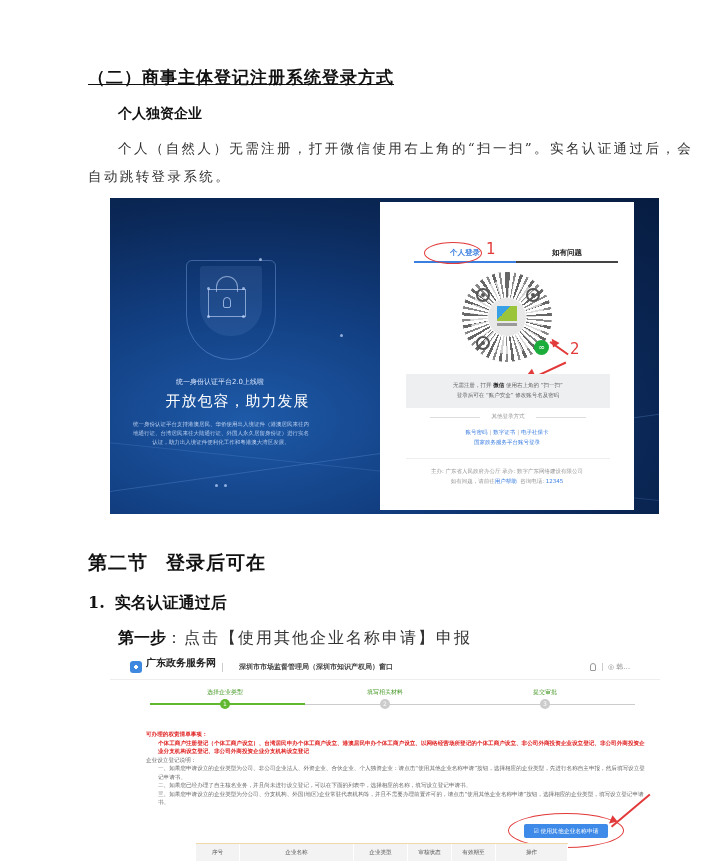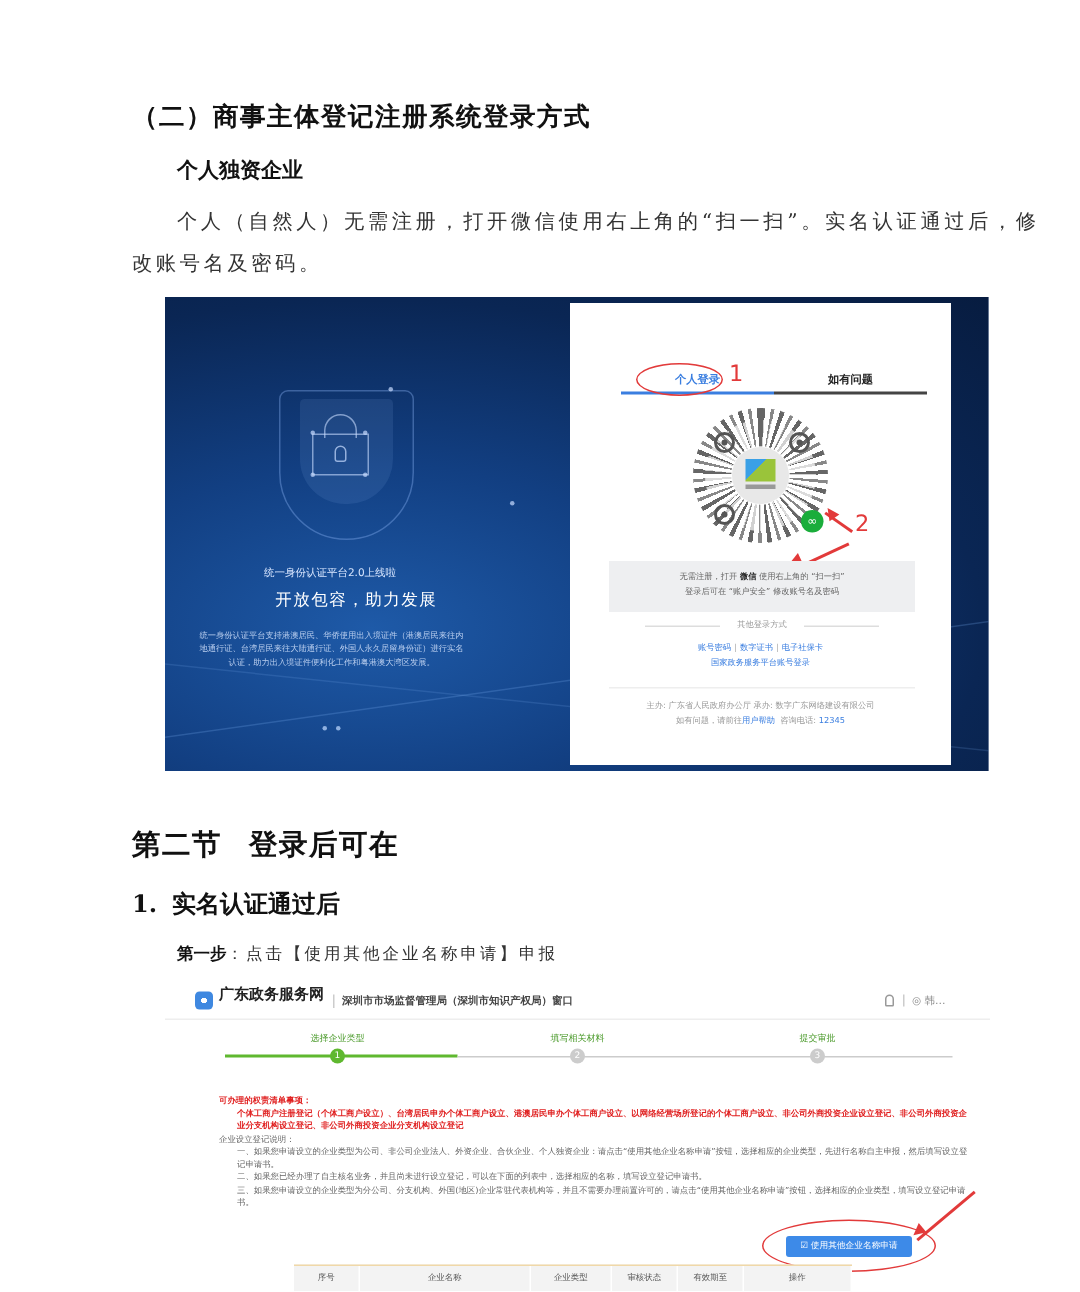--- a/index.html
+++ b/index.html
@@ -1,37 +1,37 @@
 <!DOCTYPE html>
 <html><head>
 <meta charset="utf-8">
 <style>
   * { box-sizing: border-box; margin: 0; padding: 0; }
   html, body { width: 720px; height: 861px; background: #ffffff; overflow: hidden; }
   body { position: relative; font-family: "DejaVu Serif", "Liberation Serif", serif; color: #111; }
 
-  .h2 { position: absolute; left: 88px; top: 66px; font-size: 17px; font-weight: bold; letter-spacing: 1px; font-family: "DejaVu Sans", sans-serif; }
+  .h2 { position: absolute; left: 88px; top: 66px; font-size: 17px; font-weight: bold; letter-spacing: 1px; font-family: "DejaVu Sans", sans-serif; text-decoration: underline; }
   .h3 { position: absolute; left: 118px; top: 105px; font-size: 14px; font-weight: bold; font-family: "DejaVu Sans", sans-serif; }
   .para { position: absolute; left: 88px; top: 134px; width: 612px; font-size: 13.5px; line-height: 28px; letter-spacing: 2.4px; color: #333; text-indent: 30px; }
 
   
   .shot1 { position: absolute; left: 110px; top: 198px; width: 549px; height: 316px; background: #0c2a5c; overflow: hidden; }
   .shot1 .bg { position: absolute; inset: 0;
     background: radial-gradient(ellipse at 25% 70%, #1e5aa8 0%, #123f82 35%, #0a2654 70%, #071c40 100%); }
   .shot1 .ray { position: absolute; left: -40px; top: 250px; width: 700px; height: 120px; border-top: 1px solid rgba(120,170,240,0.25); transform: rotate(-8deg); }
   .shot1 .ray2 { position: absolute; left: -60px; top: 275px; width: 700px; height: 120px; border-top: 1px solid rgba(120,170,240,0.18); transform: rotate(6deg); }
   .shield { position: absolute; left: 76px; top: 62px; width: 90px; height: 100px; border: 1px solid rgba(150,190,255,0.35); border-radius: 6px 6px 45px 45px; }
   .shield-inner { position: absolute; left: 90px; top: 68px; width: 62px; height: 70px; background: rgba(140,180,240,0.12); border-radius: 3px 3px 30px 30px; }
   .lock-body { position: absolute; left: 98px; top: 91px; width: 38px; height: 28px; border: 1px solid rgba(200,220,255,0.6); }
   .lock-shackle { position: absolute; left: 106px; top: 78px; width: 22px; height: 16px; border: 1px solid rgba(200,220,255,0.6); border-bottom: none; border-radius: 11px 11px 0 0; }
   .lock-hole { position: absolute; left: 113px; top: 99px; width: 8px; height: 11px; border: 1px solid rgba(200,220,255,0.7); border-radius: 4px 4px 2px 2px; }
   .dot { position: absolute; width: 3px; height: 3px; background: rgba(200,220,255,0.7); border-radius: 50%; }
 
   .s1-sub { position: absolute; left: 0; width: 220px; top: 179px; text-align: center; font-size: 7px; color: #d8e6ff; font-family: "DejaVu Sans", sans-serif; }
-  .s1-title { position: absolute; left: 0; width: 220px; top: 194px; text-align: center; font-size: 11px; color: #ffffff; font-family: "DejaVu Sans", sans-serif; letter-spacing: 1px; padding-left: 35px; }
+  .s1-title { position: absolute; left: 0; width: 220px; top: 194px; text-align: center; font-size: 15px; color: #ffffff; font-family: "DejaVu Sans", sans-serif; letter-spacing: 1px; padding-left: 35px; }
   .s1-desc { position: absolute; left: 22px; width: 178px; top: 222px; text-align: center; font-size: 5.5px; line-height: 9px; color: #b8cdee; font-family: "DejaVu Sans", sans-serif; }
   .carousel-dots { position: absolute; left: 105px; top: 286px; display: flex; gap: 6px; }
   .carousel-dots span { width: 3px; height: 3px; border-radius: 50%; background: #8fb0e0; }
 
   .login-card { position: absolute; left: 270px; top: 4px; width: 254px; height: 308px; background: #fff; }
   .lc-title { position: absolute; left: 0; width: 100%; top: 26px; text-align: center; font-size: 8.5px; font-weight: bold; color: #222; font-family: "DejaVu Sans", sans-serif; }
   .lc-tabs { position: absolute; left: 34px; width: 204px; top: 43px; height: 18px; display: flex; }
   .lc-tab { flex: 1; text-align: center; font-size: 7.5px; font-weight: bold; line-height: 16px; font-family: "DejaVu Sans", sans-serif; border-bottom: 2px solid #444; color: #222; }
   .lc-tab.active { color: #3a7ee0; border-bottom-color: #3a7ee0; }
   .anno-ellipse1 { position: absolute; left: 44px; top: 40px; width: 58px; height: 22px; border: 1.5px solid #e23a3a; border-radius: 50%; }
@@ -61,30 +61,30 @@
   .lc-links span.sep { color: #aaa; margin: 0 2px; }
   .lc-divider { position: absolute; left: 26px; width: 204px; top: 256px; height: 1px; background: #eee; }
   .lc-footer { position: absolute; left: 0; width: 100%; top: 264px; font-size: 5.5px; line-height: 10px; color: #999; text-align: center; font-family: "DejaVu Sans", sans-serif; }
   .lc-footer a { color: #3a7ee0; text-decoration: none; }
 
   
   .h1 { position: absolute; left: 88px; top: 550px; font-size: 19px; font-weight: bold; font-family: "DejaVu Sans", sans-serif; letter-spacing: 1px; }
   .h1 .gap { display: inline-block; width: 18px; }
   .h4 { position: absolute; left: 88px; top: 593px; font-size: 16px; font-weight: bold; font-family: "DejaVu Sans", sans-serif; }
   .h4 .num { font-family: "DejaVu Serif", serif; margin-right: 10px; }
-  .step { position: absolute; left: 118px; top: 628px; font-size: 11px; color: #333; letter-spacing: 2px; text-align: center; }
+  .step { position: absolute; left: 118px; top: 628px; font-size: 16px; color: #333; letter-spacing: 2px; text-align: center; }
   .step b { font-family: "DejaVu Sans", sans-serif; color: #111; letter-spacing: 0; }
 
   
   .shot2 { position: absolute; left: 110px; top: 654px; width: 550px; height: 207px; background: #fff; overflow: hidden; font-family: "DejaVu Sans", sans-serif; }
   .s2-header { position: absolute; left: 0; top: 0; width: 100%; height: 26px; border-bottom: 1px solid #eee; }
   .s2-logo { position: absolute; left: 20px; top: 7px; width: 12px; height: 12px; background: radial-gradient(circle, #fff 0 2px, #3f88e0 2px); border-radius: 3px; }
   .s2-brand { position: absolute; left: 36px; top: 2px; font-size: 10px; font-weight: bold; color: #222; }
   .s2-vbar { position: absolute; left: 112px; top: 9px; width: 1px; height: 9px; background: #ccc; }
-  .s2-dept { position: absolute; left: 118px; top: 8px; font-size: 7px; font-weight: bold; color: #444; }
+  .s2-dept { position: absolute; left: 129px; top: 8px; font-size: 7px; font-weight: bold; color: #444; }
   .s2-bell { position: absolute; left: 480px; top: 9px; width: 6px; height: 8px; border: 1px solid #999; border-radius: 3px 3px 1px 1px; }
   .s2-vbar2 { position: absolute; left: 492px; top: 9px; width: 1px; height: 8px; background: #ccc; }
   .s2-user { position: absolute; left: 498px; top: 8px; font-size: 7px; color: #888; }
 
   .s2-steps { position: absolute; left: 40px; top: 34px; width: 480px; height: 30px; }
   .s2-step-label { position: absolute; top: 0; width: 120px; text-align: center; font-size: 6px; color: #4a9a2a; }
   .s2-track { position: absolute; top: 16px; height: 1px; background: #ccc; }
   .s2-track.done { background: #5fb82f; height: 2px; top: 15px; }
   .s2-node { position: absolute; top: 11px; width: 10px; height: 10px; border-radius: 50%; background: #ccc; color: #fff; font-size: 6px; line-height: 10px; text-align: center; }
   .s2-node.active { background: #5fb82f; }
@@ -97,21 +97,21 @@
   .anno-ellipse2 { position: absolute; left: 398px; top: 159px; width: 116px; height: 35px; border: 1.5px solid #e23a3a; border-radius: 50%; }
 
   .s2-table { position: absolute; left: 86px; top: 189px; width: 372px; height: 18px; display: flex; background: #f3f3f3; border-top: 1px solid #f0d8a8; }
   .s2-th { font-size: 5.6px; color: #555; line-height: 16px; text-align: center; border-right: 1px solid #fff; }
 </style>
 </head>
 <body>
 
 <div class="h2">（二）商事主体登记注册系统登录方式</div>
 <div class="h3">个人独资企业</div>
-<div class="para">个人（自然人）无需注册，打开微信使用右上角的“扫一扫”。实名认证通过后，修改账号名及密码。</div>
+<div class="para">个人（自然人）无需注册，打开微信使用右上角的“扫一扫”。实名认证通过后，会自动跳转登录系统。</div>
 
 <div class="shot1">
   <div class="bg"></div>
   <div class="ray"></div>
   <div class="ray2"></div>
 
   <div class="shield"></div>
   <div class="shield-inner"></div>
   <div class="lock-shackle"></div>
   <div class="lock-body"></div>

